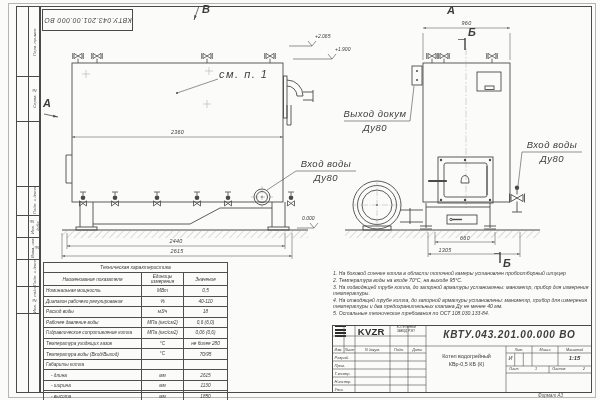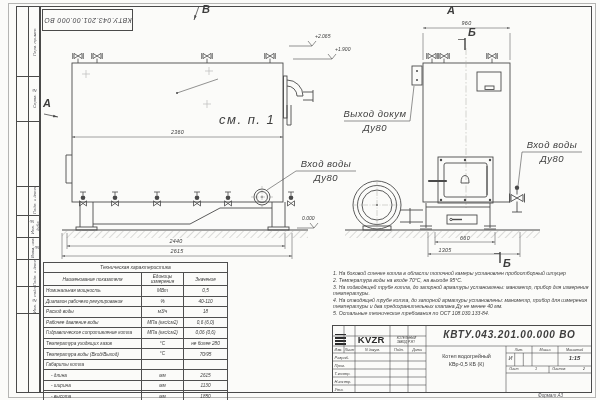--- a/index.html
+++ b/index.html
@@ -12,21 +12,21 @@
   .strip-vline{left:11px;top:0;width:0;height:100%;border-left:0.6px solid #4a4a4a;}
   .strip-hline{left:0;width:100%;height:0;border-top:0.6px solid #4a4a4a;}
   .vlabel{writing-mode:vertical-rl;transform:rotate(180deg);font-size:4.3px;font-style:italic;
           color:#55555a;display:flex;align-items:center;justify-content:center;left:12px;width:11px;text-align:center;}
   svg.lines{left:0;top:0;width:600px;height:400px;}
   .dtext{font-style:italic;color:#3d3d3d;white-space:nowrap;}
   .dim{font-size:5.4px;text-align:center;letter-spacing:0.3px;}
   .viewletter{font-size:11px;font-weight:600;}
   .plabel{font-size:9.5px;letter-spacing:0.5px;text-align:center;}
   .elev{font-size:5px;}
-  .seeref{font-size:13px;letter-spacing:1.5px;margin-top:44px;}
+  .seeref{font-size:11px;letter-spacing:1.5px;}
   .stamp-box{left:42px;top:9px;width:91px;height:22px;border:0.8px solid #4a4a4a;box-sizing:border-box;
              display:flex;align-items:center;justify-content:center;}
   .stamp-box span{transform:rotate(180deg);font-size:6.8px;font-style:italic;letter-spacing:0.5px;color:#46464a;}
   
   .spec{left:43px;top:262px;width:185px;border:0.9px solid #4f4f4f;box-sizing:border-box;
         font-style:italic;font-size:4.7px;color:#3d3d3d;background:transparent;}
   .sp-title{height:9px;line-height:9px;text-align:center;border-bottom:0.6px solid #4f4f4f;font-size:5px;}
   .sp-hrow{display:flex;height:12px;border-bottom:0.6px solid #4f4f4f;}
   .sp-row{display:flex;height:9.55px;border-bottom:0.6px solid #4f4f4f;}
   .sp-row:last-child{border-bottom:none;}
@@ -36,21 +36,21 @@
   
   .notes{left:333px;top:270px;width:257px;font-style:italic;font-size:5.15px;line-height:1.2;color:#3d3d3d;}
   .note{margin-bottom:0.6px;}
   
   .tblock{left:332px;top:325px;width:260px;height:68px;border:1.1px solid #4a4a4a;box-sizing:border-box;}
   .tb-text{position:absolute;font-style:italic;color:#3d3d3d;white-space:nowrap;}
   .docnum{left:95px;top:3px;width:163px;height:15px;text-align:center;font-size:10px;font-weight:600;letter-spacing:0.8px;}
   .tb-small{font-size:3.7px;}
   .tb-row{font-size:4px;}
   .tb-name{left:94px;top:26px;width:79px;text-align:center;font-size:5.4px;line-height:1.5;white-space:normal;}
-  .logo{left:174px;top:48px;width:85px;height:19px;display:flex;align-items:flex-end;justify-content:center;gap:12px;}
+  .logo{left:174px;top:48px;width:85px;height:19px;display:flex;align-items:flex-start;justify-content:center;gap:12px;}
   .logo-ico{width:11px;height:11px;background:repeating-linear-gradient(0deg,#2b2b2b 0 2px,#fbfbf9 2px 3.2px);}
   .logo-kvzr{font-weight:700;font-size:9.5px;letter-spacing:0.3px;color:#2b2b2b;font-style:normal;}
   .logo-sub{display:flex;flex-direction:column;font-size:3.1px;line-height:1.25;color:#3d3d3d;font-style:italic;}
   .format{left:538px;top:393px;font-size:4.6px;font-style:italic;color:#55555a;}
 </style>
 </head>
 <body>
 
 <div class="sheet">
 

